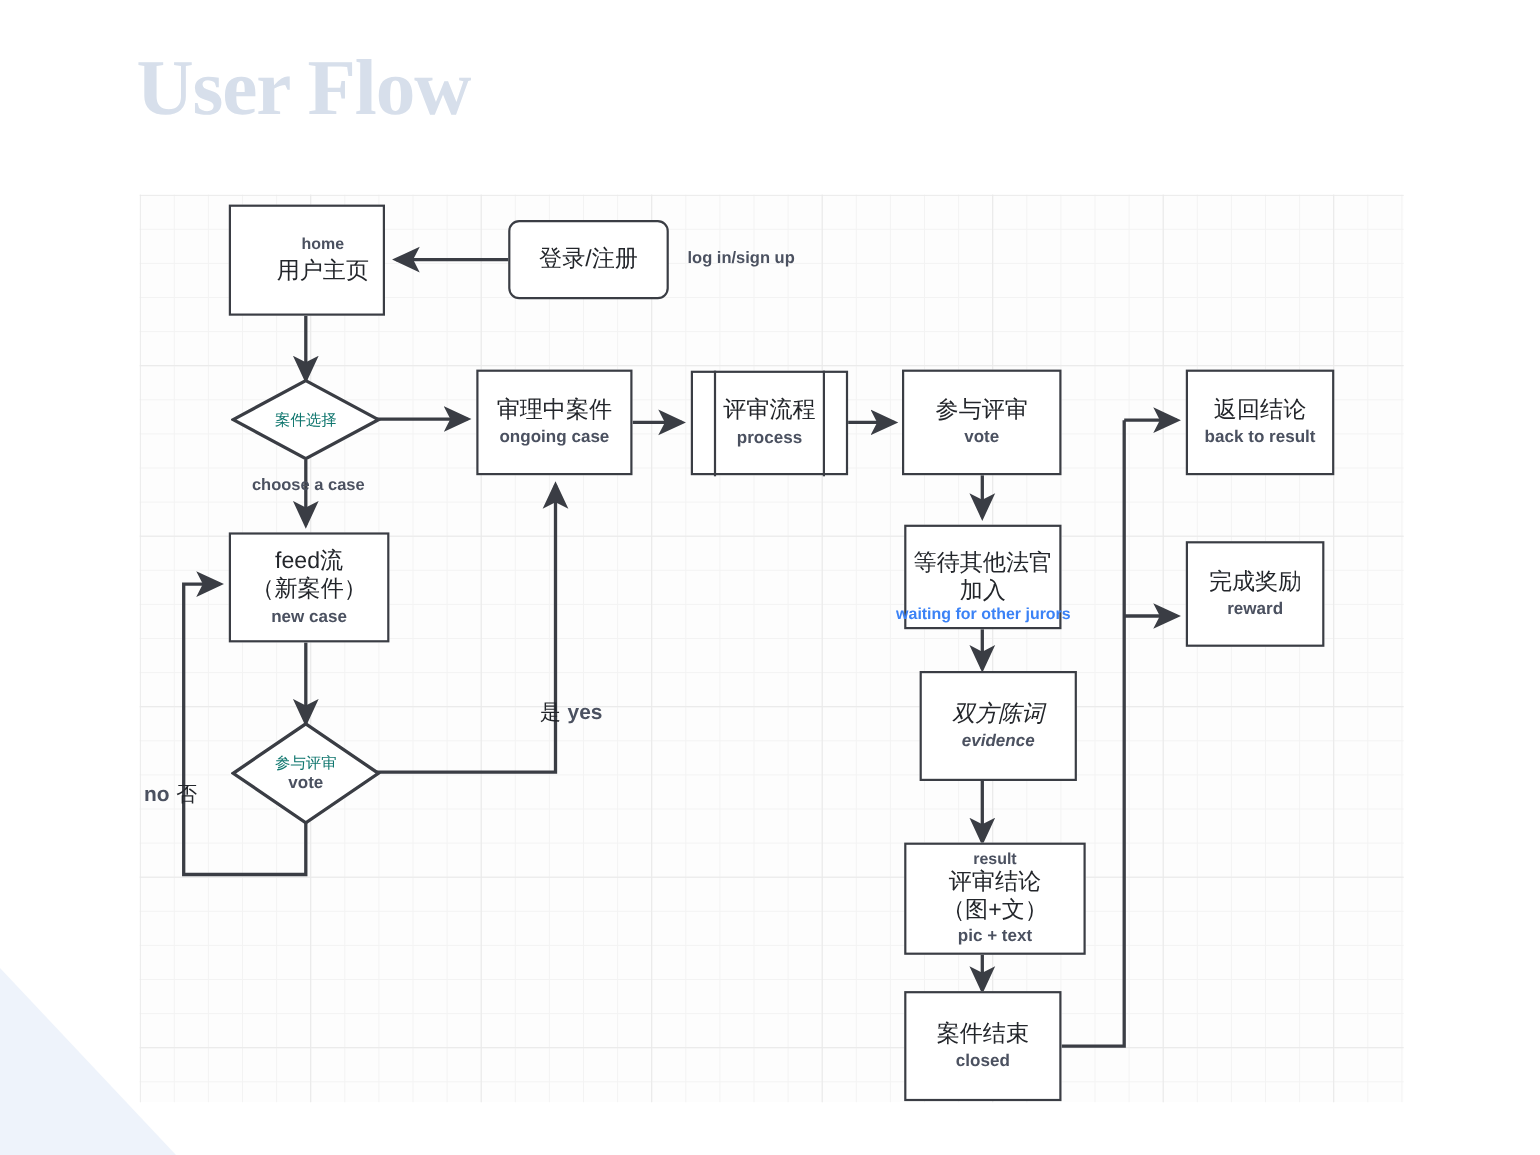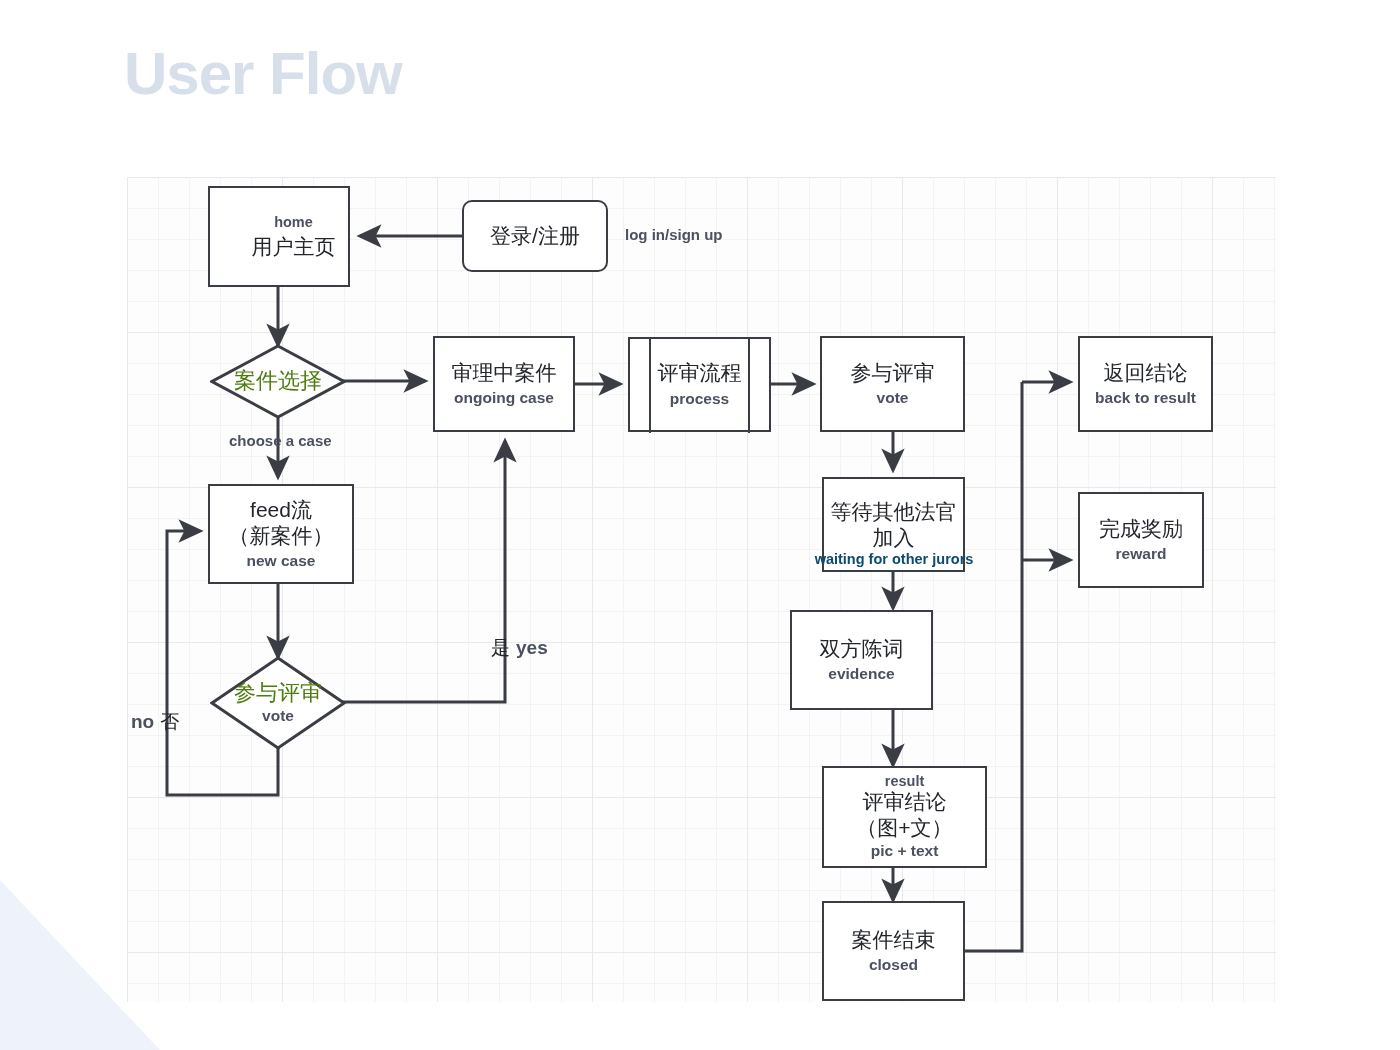--- a/index.html
+++ b/index.html
@@ -25,26 +25,27 @@
     overflow: hidden;
     pointer-events: none;
   }
   #corner-triangle svg { display:block; }
 
   
   #page-title {
     position: absolute;
     left: 124px;
     top: 44px;
-    font-size: 60px;
+    font-size: 72px;
     font-weight: bold;
     letter-spacing: -1px;
     color: #d7dfeb;
     line-height: 1;
     white-space: nowrap;
+    font-family: Liberation Serif, serif;
   }
 
   
   #grid-canvas {
     position: absolute;
     left: 127px;
     top: 177px;
     width: 1149px;
     height: 825px;
     background-color: #fdfdfd;
@@ -139,22 +140,22 @@
   .diamond .dlabel {
     position: relative;
     z-index: 2;
     display: flex;
     flex-direction: column;
     align-items: center;
     justify-content: center;
     line-height: 1.2;
   }
   .diamond .cn {
-    font-size: 22px;
-    color: #4d7c0f;
+    font-size: 14px;
+    color: #0f766e;
     white-space: nowrap;
   }
   .diamond .en {
     font-size: 15.5px;
     color: #4b5160;
     font-weight: bold;
     white-space: nowrap;
   }
 
   
@@ -181,21 +182,21 @@
     font-size: 19px;
     color: #4b5160;
     font-weight: bold;
   }
 
   
   .overflow-en {
     position: absolute;
     font-size: 14.5px;
     font-weight: bold;
-    color: #0c4a6e;
+    color: #3b82f6;
     white-space: nowrap;
     text-align: center;
   }
 </style>
 </head>
 <body>
 
 <div id="corner-triangle">
   <svg width="160" height="200" viewBox="0 0 160 200">
     <polygon points="0,30 160,200 0,200" fill="#eef3fb"></polygon>
@@ -298,21 +299,21 @@
   <div class="cn">等待其他法官</div>
   <div class="cn">加入</div>
 </div>
 <div class="overflow-en" style="left:812px; top:551px; width:164px;">waiting for other jurors</div>
 
 <div class="node" style="left:1078px; top:492px; width:126px; height:96px;">
   <div class="cn">完成奖励</div>
   <div class="en" style="margin-top:3px;">reward</div>
 </div>
 
-<div class="node" style="left:790px; top:610px; width:143px; height:100px;">
+<div class="node" style="left:836px; top:610px; width:143px; height:100px;font-style:italic;">
   <div class="cn">双方陈词</div>
   <div class="en" style="margin-top:3px;">evidence</div>
 </div>
 
 <div class="diamond" style="left:210px; top:656px; width:136px; height:94px;">
   <svg class="dshape" viewBox="0 0 136 94" preserveAspectRatio="none">
     <polygon points="68,2 134,47 68,92 2,47" fill="#ffffff" stroke="#3a3d44" stroke-width="3"></polygon>
   </svg>
   <div class="dlabel">
     <div class="cn">参与评审</div>

